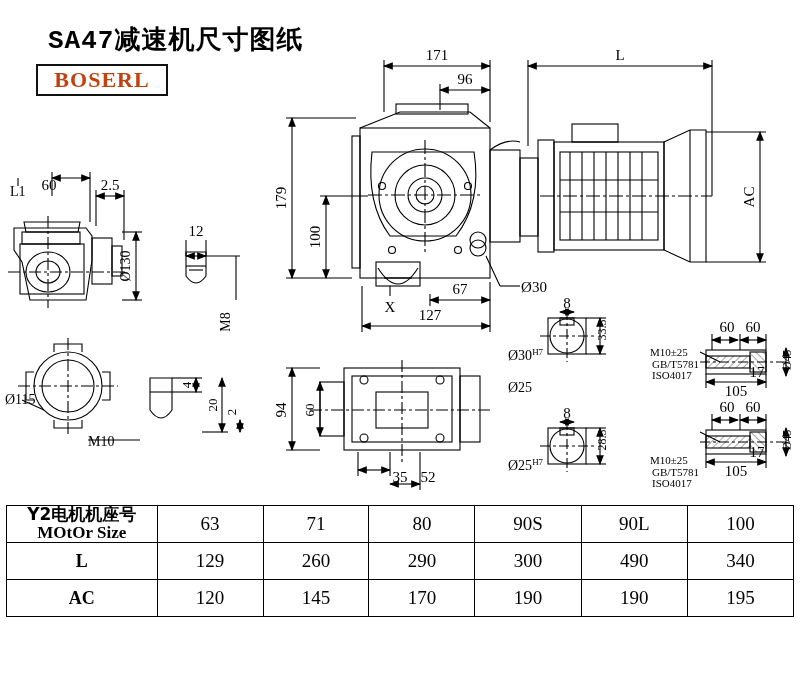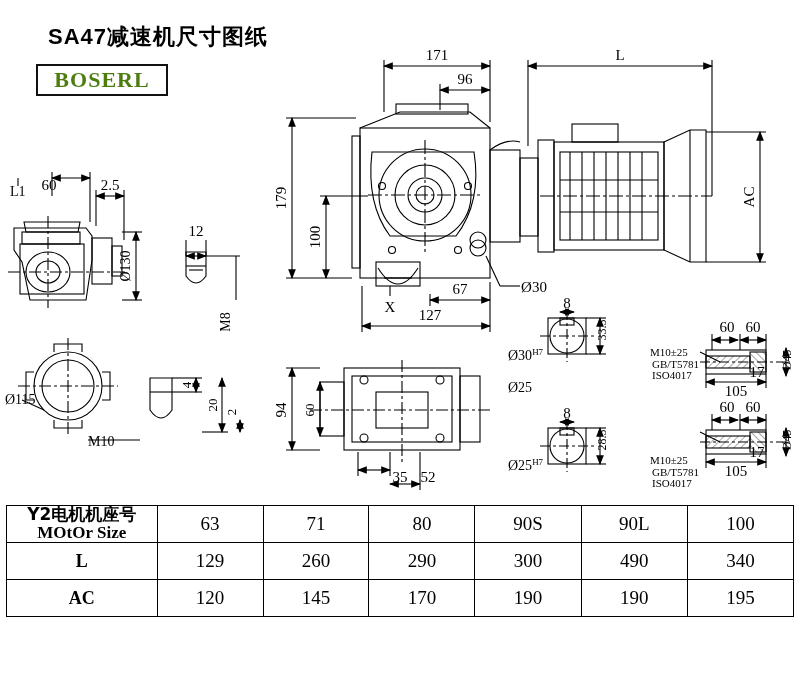--- a/index.html
+++ b/index.html
@@ -7,31 +7,31 @@
     width:800px;height:684px;
     background:#ffffff;
     font-family:"Liberation Serif", serif;
     color:#000;
     position:relative;
     overflow:hidden;
   }
   .abs{position:absolute;}
   #title{
     left:48px;top:22px;
-    font-family:Liberation Sans, sans-serif;
-    font-size:22px;font-weight:bold;letter-spacing:1px;
+    font-family:Liberation Mono, monospace;
+    font-size:26px;font-weight:bold;letter-spacing:1px;
   }
   #logo-box{
     left:36px;top:64px;width:128px;height:28px;
     border:2px solid #111;
     display:flex;align-items:center;justify-content:center;
   }
   #logo-text{
     font-family:"Liberation Serif", serif;
-    font-size:22px;font-weight:bold;color:#4d7c0f;letter-spacing:1px;
+    font-size:22px;font-weight:bold;color:#c2410c;letter-spacing:1px;
   }
   svg{position:absolute;left:0;top:0;}
   
   #spec-table{
     position:absolute;left:6px;top:505px;width:788px;
     border-collapse:collapse;
     font-family:"Liberation Serif", serif;
     font-size:19px;
     text-align:center;
   }

